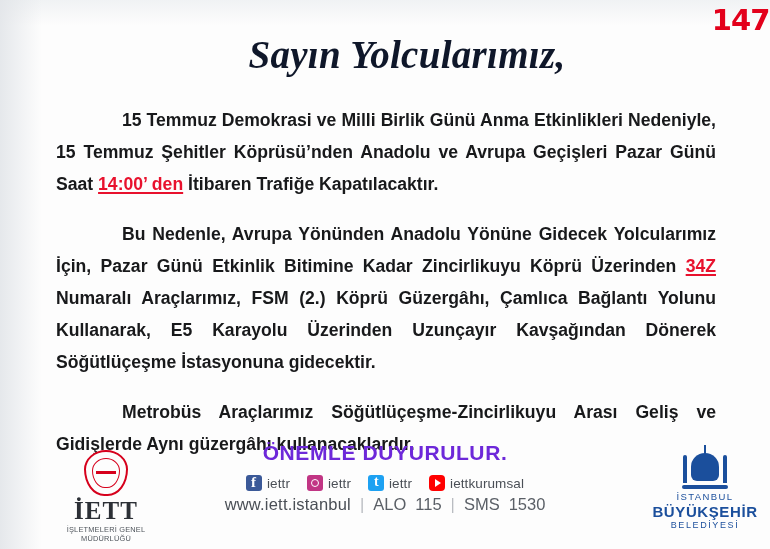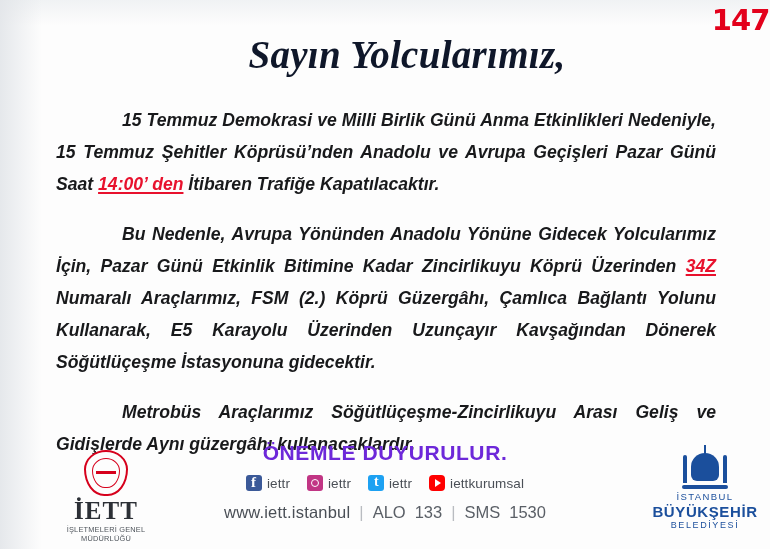--- a/index.html
+++ b/index.html
@@ -87,21 +87,20 @@
   .para {
     font-family: "Liberation Sans", sans-serif;
     font-size: 17.6px;
     font-weight: bold;
     color: #18191b;
     text-align: justify;
     text-align-last: left;
     line-height: 32px;
     margin: 0 0 18px 0;
     text-indent: 66px;
-    font-style: italic;
   }
   .para.last {
     margin-bottom: 4px;
   }
   .u-red {
     color: #e8112d;
     text-decoration: underline;
     text-decoration-thickness: 2px;
     text-underline-offset: 2px;
   }
@@ -206,21 +205,21 @@
     left: 6px;
     top: 4px;
     border-left: 6px solid #fff;
     border-top: 4px solid transparent;
     border-bottom: 4px solid transparent;
   }
 
   
   .web-row {
     position: absolute;
-    top: 64px;
+    top: 56px;
     left: 0;
     width: 770px;
     display: flex;
     justify-content: center;
     align-items: center;
     gap: 9px;
     font-family: "Liberation Sans", sans-serif;
     font-size: 16.5px;
     color: #4a4f56;
   }
@@ -403,21 +402,21 @@
         <span class="sicon yt"></span>
         <span class="label">iettkurumsal</span>
       </div>
 
     </div>
 
     <div class="web-row">
       <span class="site">www.iett.istanbul</span>
       <span class="sep">|</span>
       <span class="num">ALO</span>
-      <span class="num">133</span>
+      <span class="num">115</span>
       <span class="sep">|</span>
       <span class="num">SMS</span>
       <span class="num">1530</span>
     </div>
 
   </div>
 
   <div class="iett-logo">
     <div class="iett-seal">
       <span class="ring"></span>

